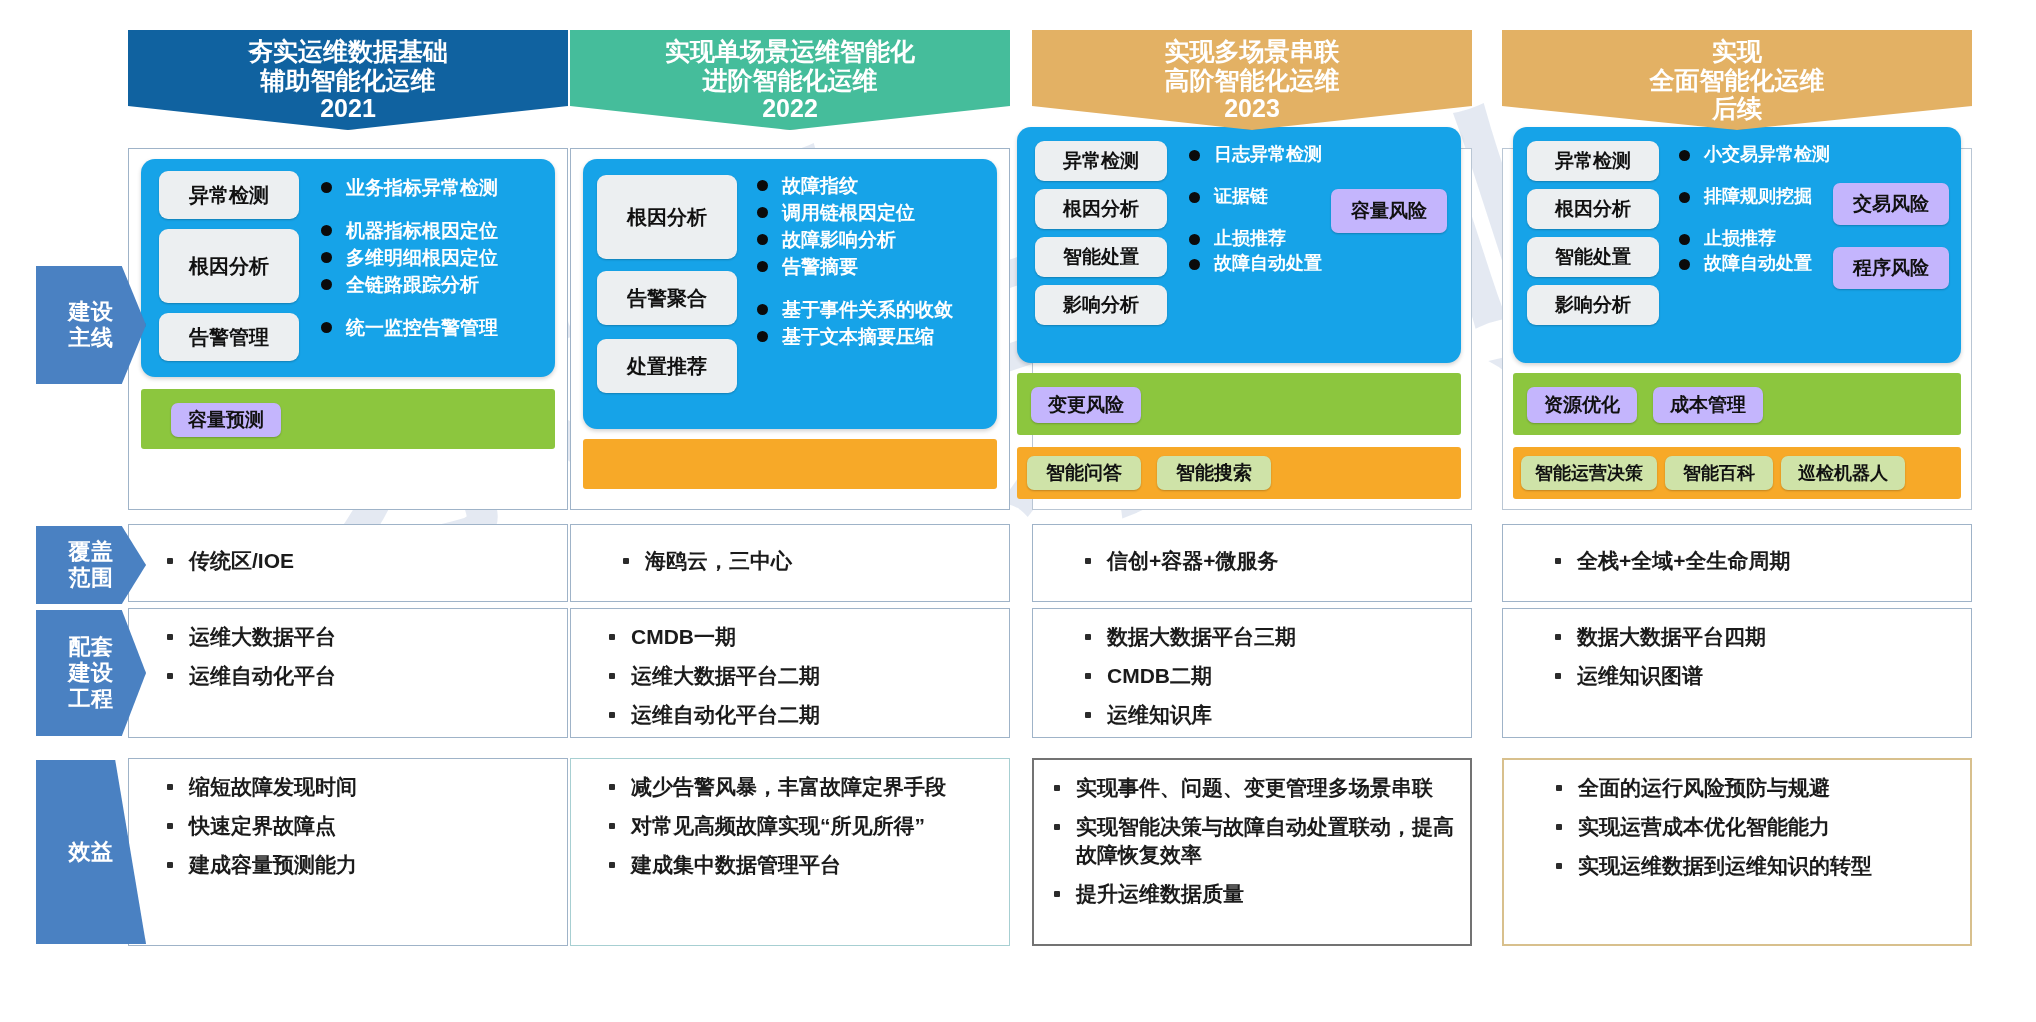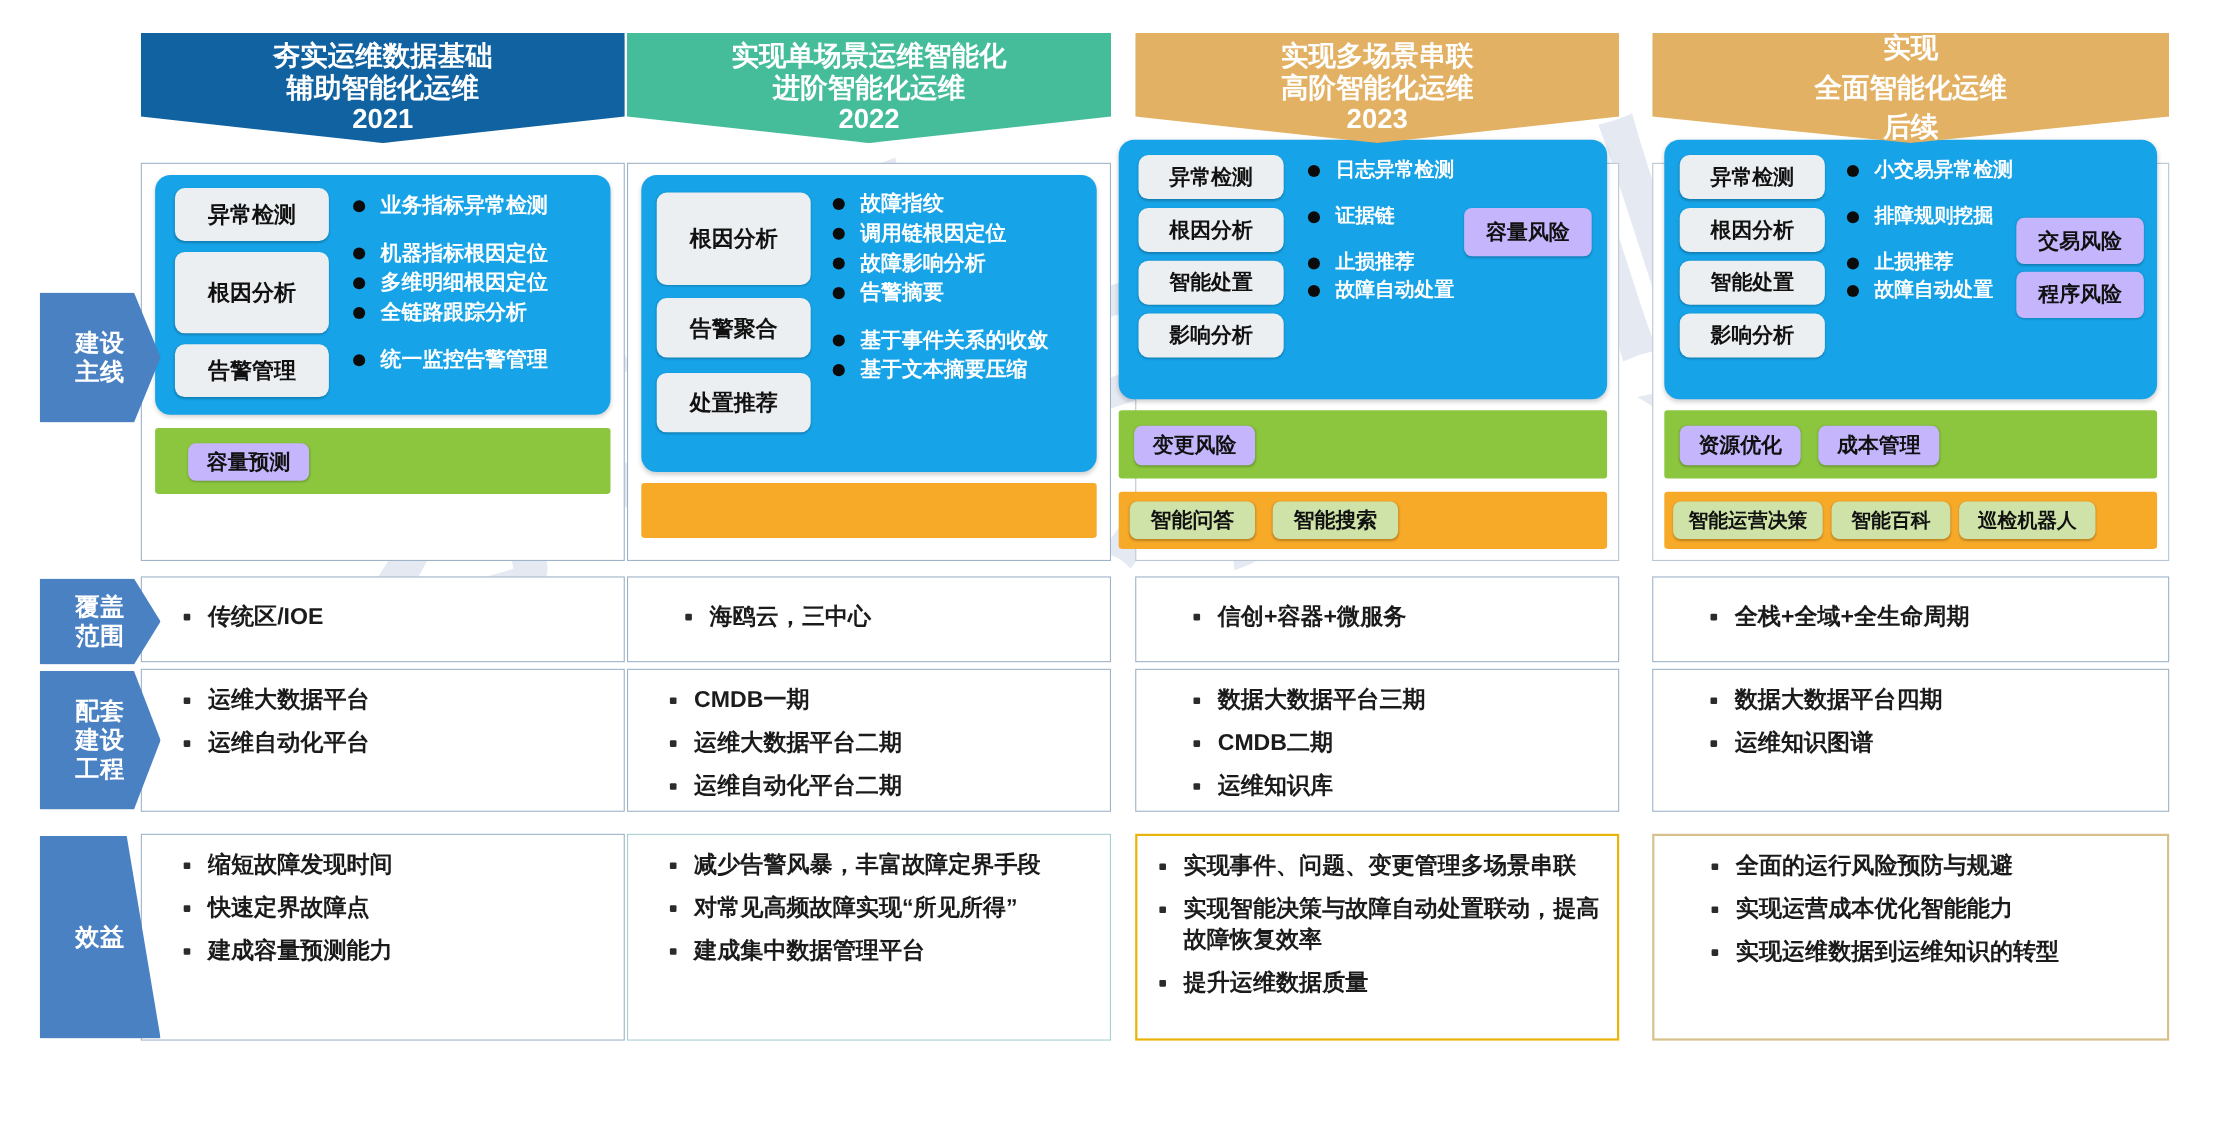--- a/index.html
+++ b/index.html
@@ -35,21 +35,21 @@
     box-shadow:3px 4px 7px rgba(0,0,0,.28);
   }
   .hdr .yr{font-size:25px;font-weight:bold;}
   .hdr-c1{left:128px;width:440px;background:#1062a0;
     clip-path:polygon(0 0,100% 0,100% 76%,50% 100%,0 76%);}
   .hdr-c2{left:570px;width:440px;background:#45bd9b;
     clip-path:polygon(0 0,100% 0,100% 76%,50% 100%,0 76%);}
   .hdr-c3{left:1032px;width:440px;background:#e3b164;
     clip-path:polygon(0 0,100% 0,100% 76%,50% 100%,0 76%);}
   .hdr-c4{left:1502px;width:470px;background:#e3b164;
-    clip-path:polygon(0 0,100% 0,100% 76%,50% 100%,0 76%);justify-content:space-between;}
+    clip-path:polygon(0 0,100% 0,100% 76%,50% 100%,0 76%);}
 
   
   .rowlabel{
     position:absolute;left:36px;width:110px;
     background:#4a81c2;color:#fff;font-weight:bold;font-size:22px;
     display:flex;align-items:center;justify-content:center;text-align:center;
     line-height:1.18;letter-spacing:.5px;z-index:4;
     clip-path:polygon(0 0,78% 0,100% 50%,78% 100%,0 100%);
     box-shadow:2px 3px 5px rgba(0,0,0,.2);
   }
@@ -66,21 +66,21 @@
   .cell.c3{left:1032px;width:440px;}
   .cell.c4{left:1502px;width:470px;}
 
   
   .r-main{top:148px;height:362px;border:1px solid #9fb3c8;}
   .r-scope{top:524px;height:78px;border:1px solid #9fb3c8;}
   .r-proj{top:608px;height:130px;border:1px solid #9fb3c8;}
   .r-benefit{top:758px;height:188px;border:1px solid #9fb3c8;}
 
   .r-main.c3,.r-scope.c3,.r-proj.c3{border-color:#9fb3c8;}
-  .r-benefit.c3{border:2px solid #eab308;}
+  .r-benefit.c3{border:2px solid #737373;}
   .r-benefit.c4{border:2px solid #d8c08d;}
   .r-main.c3{border:1px solid #b9c6d4;}
   .r-main.c4{border:1px solid #b9c6d4;}
   .r-benefit.c2{border:1px solid #a7cfd2;}
 
   
   .band{position:absolute;left:12px;right:12px;box-sizing:border-box;}
   .band-blue{
     top:12px;height:240px;background:#16a3e8;border-radius:14px;
     box-shadow:0 2px 4px rgba(0,0,0,.18);
@@ -309,21 +309,21 @@
         <div class="gap"></div>
         <div class="bl">
             <span class="dot"></span>
             <span class="tx">止损推荐</span>
           </div>
         <div class="bl">
             <span class="dot"></span>
             <span class="tx">故障自动处置</span>
           </div>
       </div>
-      <div class="chip" style="right:12px;top:71px;width:116px;height:42px;">交易风险</div>
+      <div class="chip" style="right:12px;top:56px;width:116px;height:42px;">交易风险</div>
       <div class="chip" style="right:12px;top:120px;width:116px;height:42px;">程序风险</div>
     </div>
     <div class="band band-green" style="top:224px;height:62px;left:10px;right:10px;">
       <div class="chip" style="left:14px;top:14px;width:110px;height:36px;">资源优化</div>
       <div class="chip" style="left:140px;top:14px;width:110px;height:36px;">成本管理</div>
     </div>
     <div class="band band-orange" style="top:298px;height:52px;left:10px;right:10px;">
       <div class="chip" style="left:8px;top:9px;width:136px;height:34px;background:#cfe3a8;font-size:18px;">智能运营决策</div>
       <div class="chip" style="left:152px;top:9px;width:108px;height:34px;background:#cfe3a8;font-size:18px;">智能百科</div>
       <div class="chip" style="left:268px;top:9px;width:124px;height:34px;background:#cfe3a8;font-size:18px;">巡检机器人</div>

